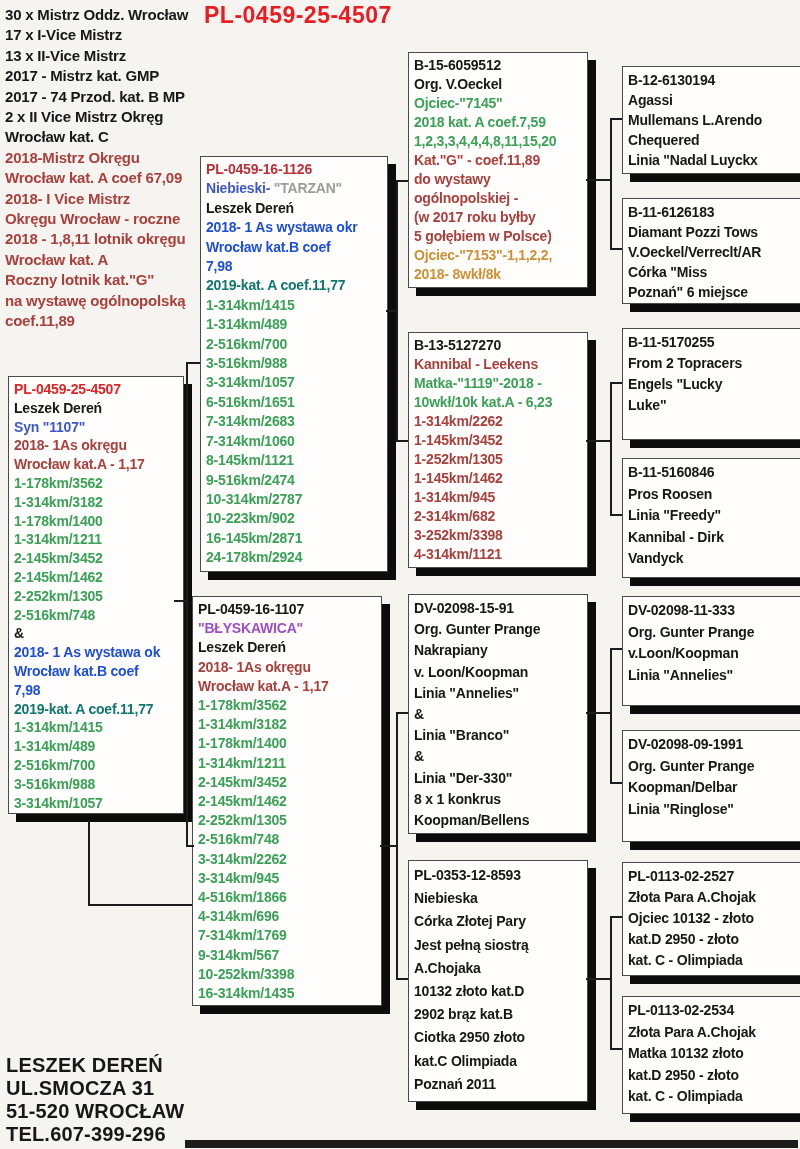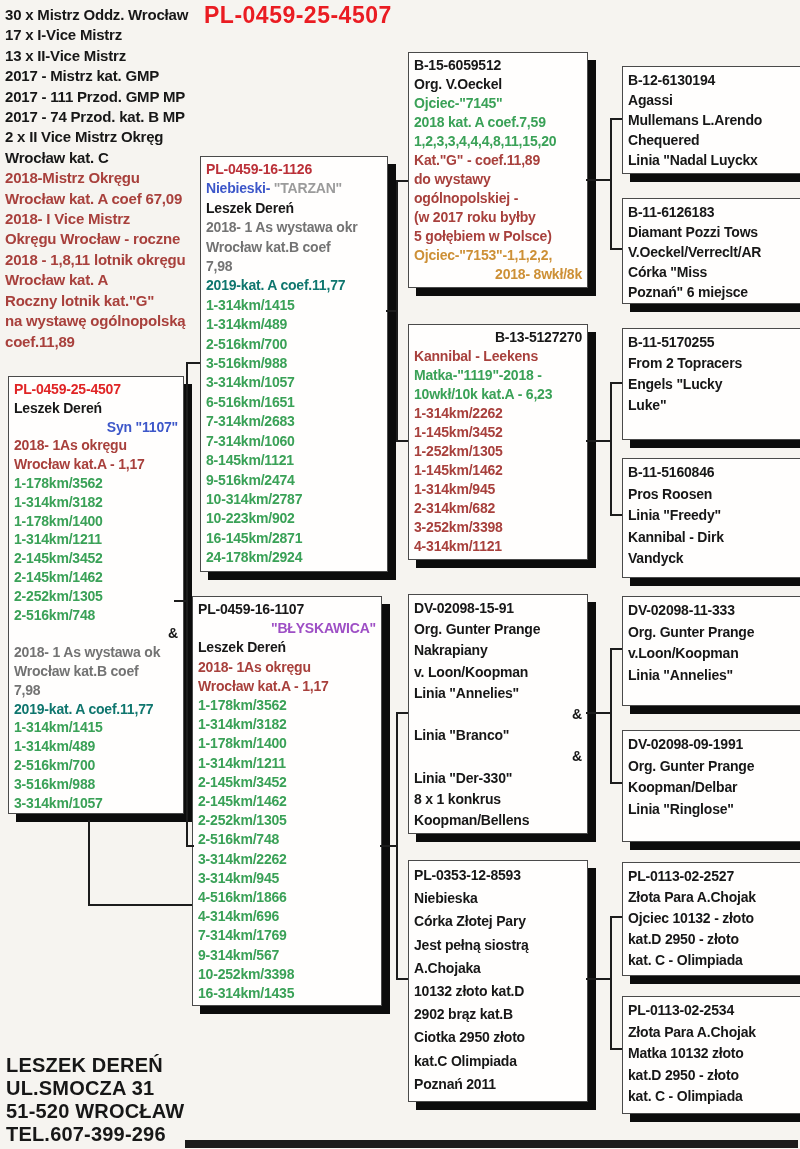--- a/index.html
+++ b/index.html
@@ -10,37 +10,36 @@
   }
   .title{position:absolute;left:204px;top:2px;font-size:23px;color:#ea1c22;letter-spacing:.5px;white-space:nowrap}
   .ach{position:absolute;left:5px;top:5px;font-size:15px;line-height:20.4px;letter-spacing:-.2px}
   .footer{position:absolute;left:6px;top:1054px;font-size:20px;line-height:23px;letter-spacing:.2px}
   .pbox{
     position:absolute;background:#fffefd;border:1px solid #4a4a4a;
     box-shadow:8px 8px 0 0 #0c0c0c;padding:3px 5px;font-size:14px;
     letter-spacing:-.2px;overflow:hidden;
   }
   .line{white-space:nowrap}
-  .ac{text-align:right}
+  .ac{text-align:left}
   .c-black{color:#171717}.c-red{color:#e02425}.c-crimson{color:#bb3038}
-  .c-darkred{color:#a8403c}.c-green{color:#3aa157}.c-yellow{color:#737373}
+  .c-darkred{color:#a8403c}.c-green{color:#3aa157}.c-yellow{color:#1d4ed8}
   .c-navy{color:#0f766e}.c-blue{color:#3d57c9}.c-gray{color:#9b9b9b}
   .c-purple{color:#9e4fc5}.c-orange{color:#cd9036}
   .conn{position:absolute;background:#1c1c1c}
 </style>
 </head>
 <body>
 
 <div class="title">PL-0459-25-4507</div>
 <div class="ach">
     <div class="line c-black">30 x Mistrz Oddz. Wrocław</div>
     <div class="line c-black">17 x I-Vice Mistrz</div>
     <div class="line c-black">13 x II-Vice Mistrz</div>
     <div class="line c-black">2017 - Mistrz kat. GMP</div>
-    <div class="line c-black">2017 - 111 Przod. GMP MP</div>
     <div class="line c-black">2017 - 74 Przod. kat. B MP</div>
     <div class="line c-black">2 x II Vice Mistrz Okręg</div>
     <div class="line c-black">Wrocław kat. C</div>
     <div class="line c-darkred">2018-Mistrz Okręgu</div>
     <div class="line c-darkred">Wrocław kat. A coef 67,09</div>
     <div class="line c-darkred">2018- I Vice Mistrz</div>
     <div class="line c-darkred">Okręgu Wrocław - roczne</div>
     <div class="line c-darkred">2018 - 1,8,11 lotnik okręgu</div>
     <div class="line c-darkred">Wrocław kat. A</div>
     <div class="line c-darkred">Roczny lotnik kat."G"</div>
@@ -128,21 +127,21 @@
     <div class="line c-green">2018 kat. A coef.7,59</div>
     <div class="line c-green">1,2,3,3,4,4,4,8,11,15,20</div>
     <div class="line c-darkred">Kat."G" - coef.11,89</div>
     <div class="line c-darkred">do wystawy</div>
     <div class="line c-darkred">ogólnopolskiej -</div>
     <div class="line c-darkred">(w 2017 roku byłby</div>
     <div class="line c-darkred">5 gołębiem w Polsce)</div>
     <div class="line c-orange">Ojciec-"7153"-1,1,2,2,</div>
     <div class="line c-orange ac">2018- 8wkł/8k</div>
   </div>
-<div class="pbox" style="left:408px;top:324px;width:168px;height:228px;line-height:19px">
+<div class="pbox" style="left:408px;top:332px;width:168px;height:228px;line-height:19px">
     <div class="line c-black ac">B-13-5127270</div>
     <div class="line c-darkred">Kannibal - Leekens</div>
     <div class="line c-green">Matka-"1119"-2018 -</div>
     <div class="line c-green">10wkł/10k kat.A - 6,23</div>
     <div class="line c-darkred">1-314km/2262</div>
     <div class="line c-darkred">1-145km/3452</div>
     <div class="line c-darkred">1-252km/1305</div>
     <div class="line c-darkred">1-145km/1462</div>
     <div class="line c-darkred">1-314km/945</div>
     <div class="line c-darkred">2-314km/682</div>

